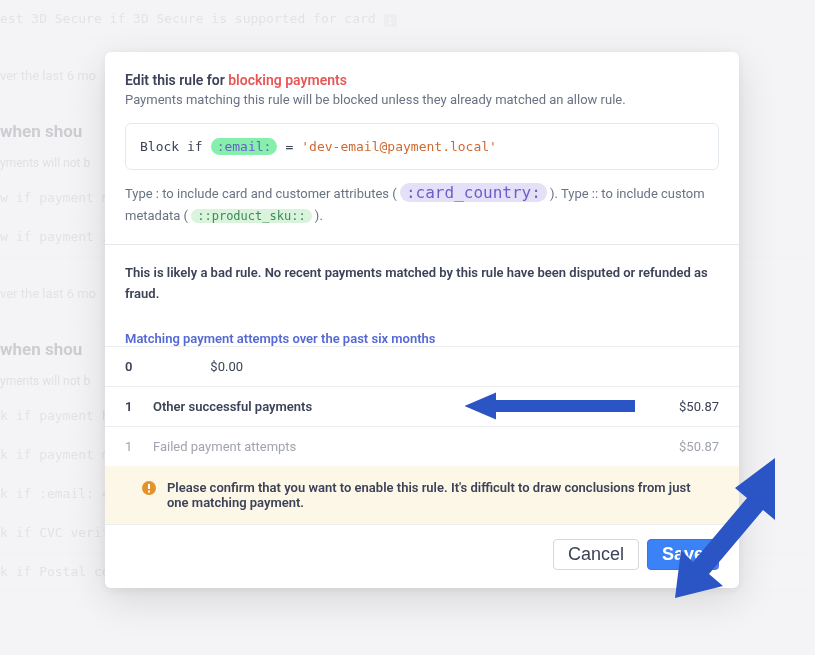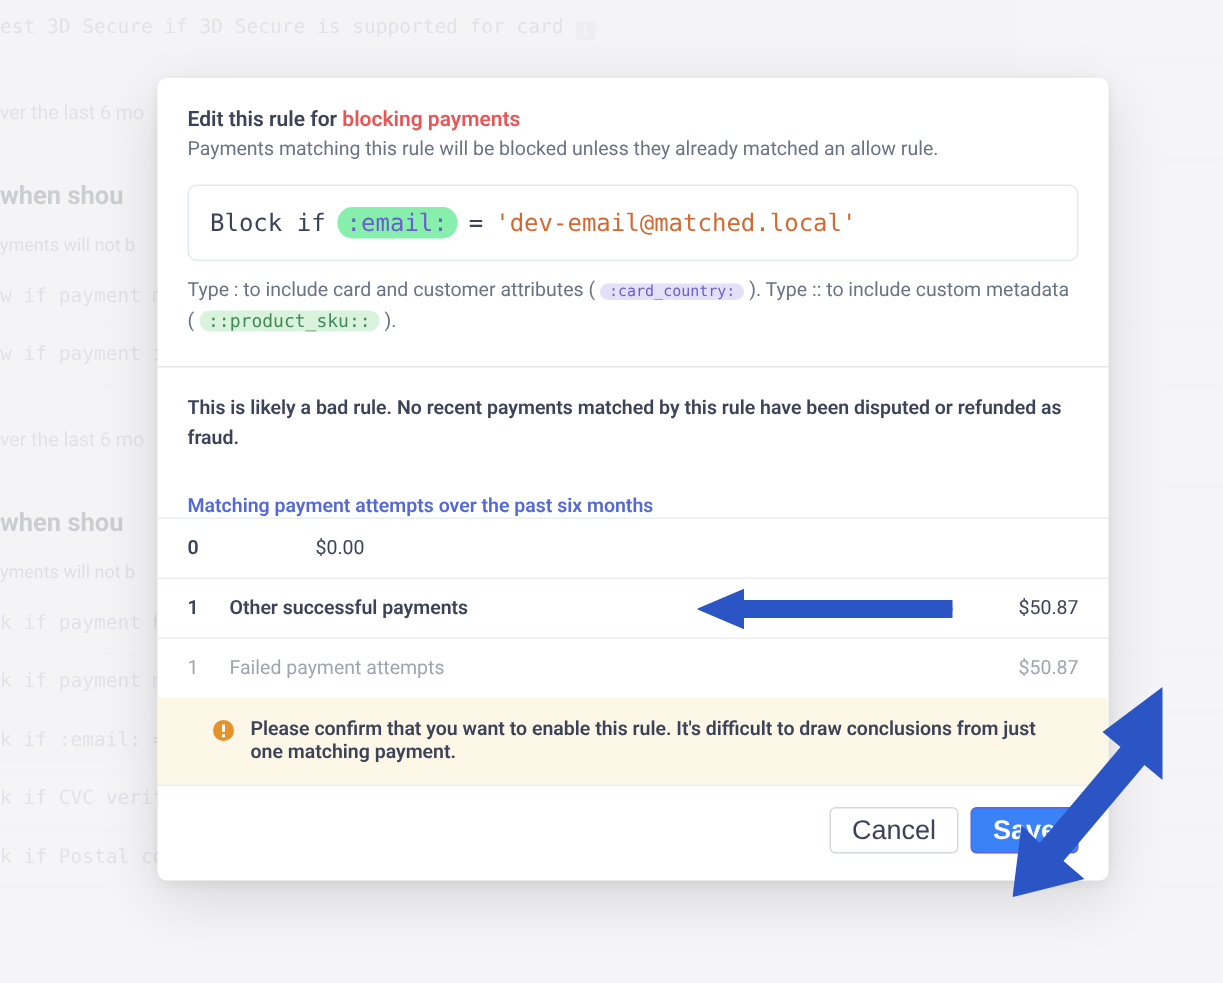--- a/index.html
+++ b/index.html
@@ -63,37 +63,37 @@
     .modal h3 { font-size: 14px; font-weight: 600; color: #3c4257; }
     .modal h3 .red { color: #e85757; }
     .desc { font-size: 13px; color: #6a7383; margin-top: 4px; }
 
     .rule-block {
       margin: 16px 20px 0 20px;
       border: 1px solid #e3e8ee;
       border-radius: 6px;
       padding: 14px 14px;
       font-family: ui-monospace, Menlo, Consolas, monospace;
-      font-size: 16px;
+      font-size: 13px;
       color: #3c4257;
       display: flex;
       align-items: center;
       gap: 8px;
       flex-wrap: wrap;
     }
     .pill-email { background: #86efac; color: #6a5ecc; padding: 1px 6px; border-radius: 10px; }
     .email-str { color: #cf6a33; }
 
     .hint {
       font-size: 13px;
       color: #6a7383;
       margin: 10px 20px 0 20px;
       line-height: 1.6;
     }
-    .pill-card   { background: #e4e0f7; color: #6a5ecc; padding: 0 6px; border-radius: 10px; font-family: ui-monospace, monospace; font-size: 10px; }
+    .pill-card   { background: #e4e0f7; color: #6a5ecc; padding: 0 6px; border-radius: 10px; font-family: ui-monospace, monospace; font-size: 16px; }
     .pill-sku    { background: #d9f3dc; color: #3f8a56; padding: 0 6px; border-radius: 10px; font-family: ui-monospace, monospace; font-size: 12px; }
 
     .divider { height: 1px; background: #e6e6ea; margin: 18px 0 0 0; }
 
     .section-pad { padding: 18px 20px 0 20px; }
     .warn-line { font-size: 13px; font-weight: 600; color: #3c4257; line-height: 1.6; }
 
     .match-title { color: #5469d4; font-size: 13px; font-weight: 600; margin: 26px 20px 0 20px; }
 
     .table-row {
@@ -191,21 +191,21 @@
     <h3>
       <span>Edit this rule for </span><span class="red">blocking payments</span>
     </h3>
     <div class="desc">Payments matching this rule will be blocked unless they already matched an allow rule.</div>
   </div>
 
   <div class="rule-block">
     <span>Block if</span>
     <span class="pill-email">:email:</span>
     <span>=</span>
-    <span class="email-str">'dev-email@matched.local'</span>
+    <span class="email-str">'dev-email@payment.local'</span>
   </div>
 
   <div class="hint">
     <span>Type : to include card and customer attributes ( </span><span class="pill-card">:card_country:</span><span> ). Type :: to include custom metadata ( </span><span class="pill-sku">::product_sku::</span><span> ).</span>
   </div>
 
   <div class="divider"></div>
 
   <div class="section-pad">
     <div class="warn-line">This is likely a bad rule. No recent payments matched by this rule have been disputed or refunded as fraud.</div>

